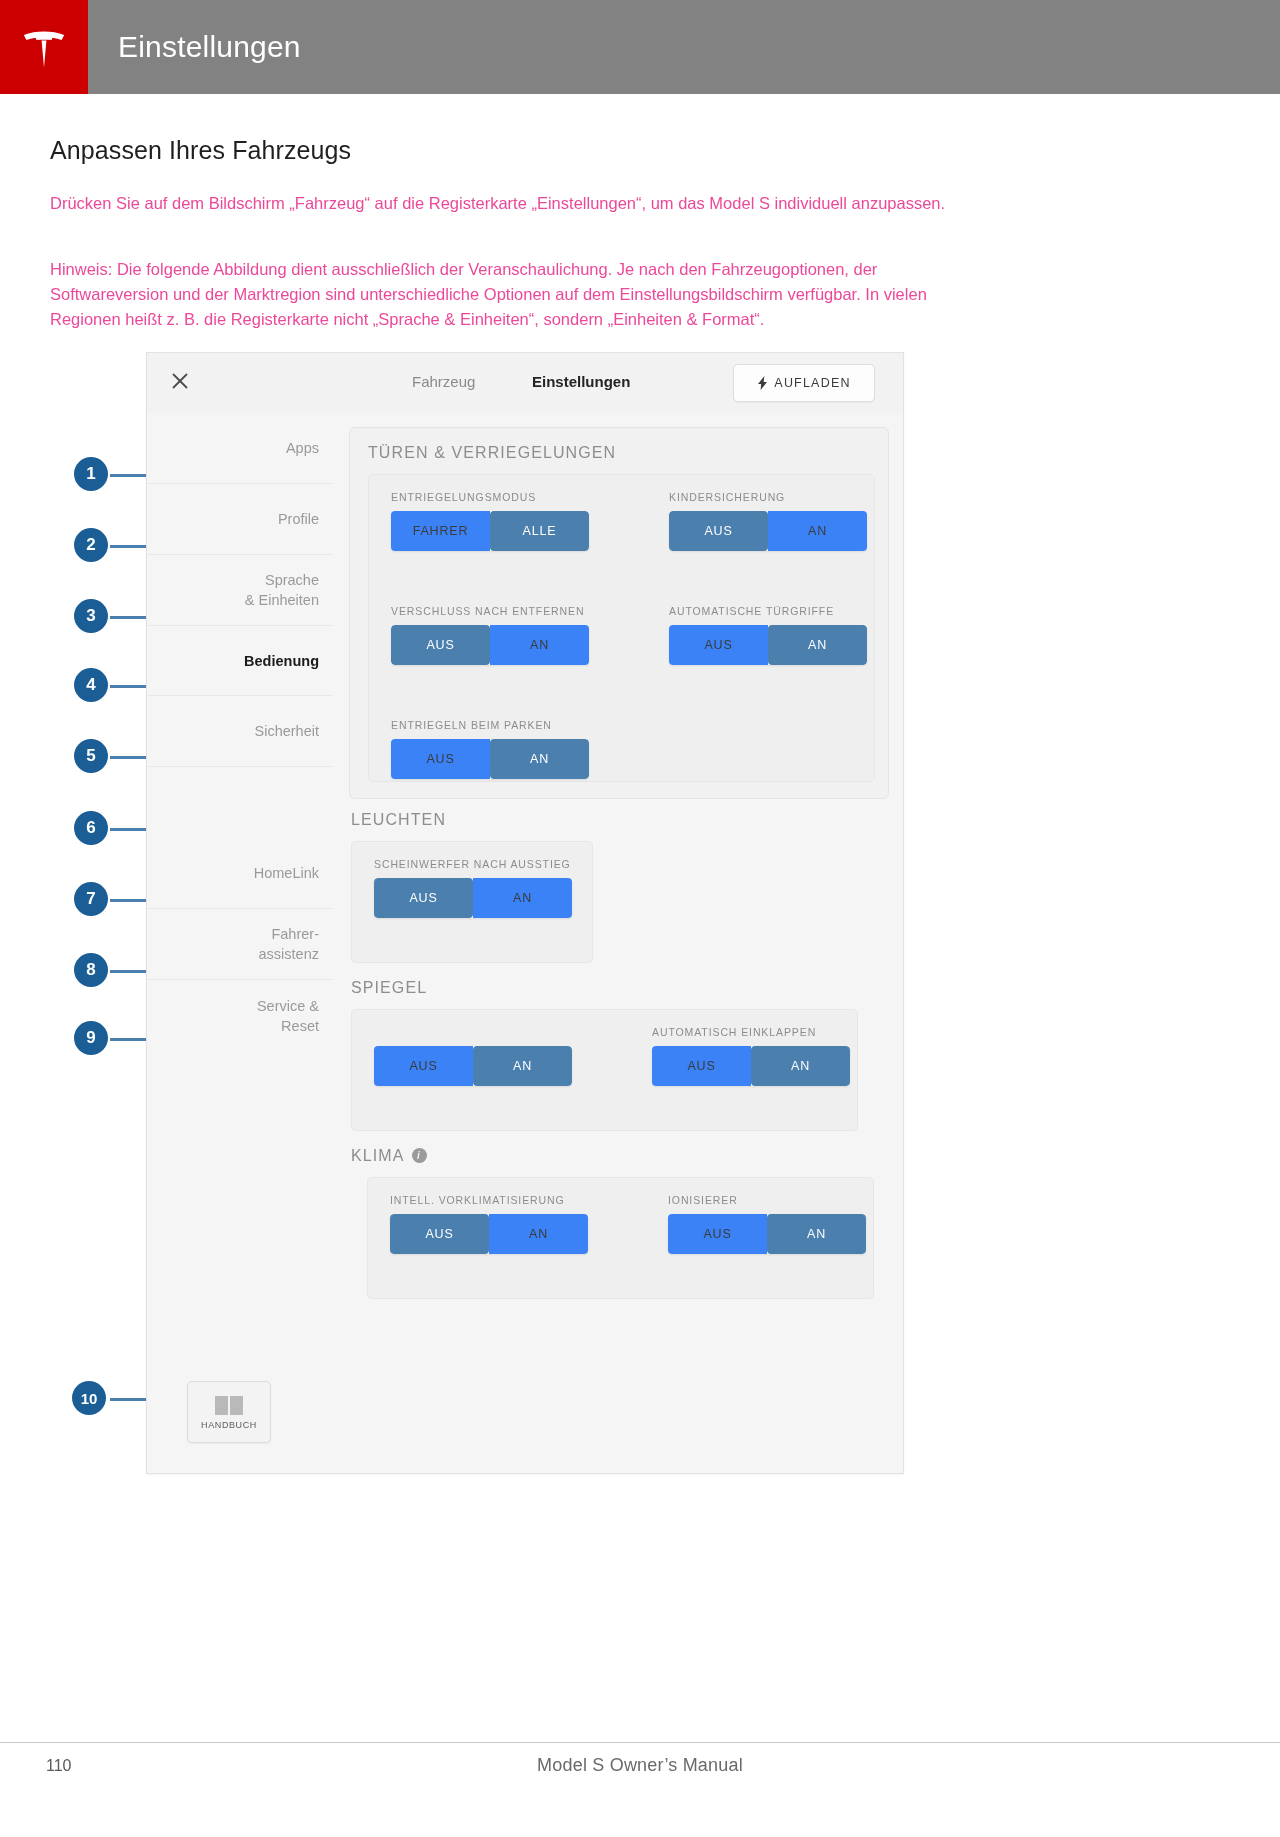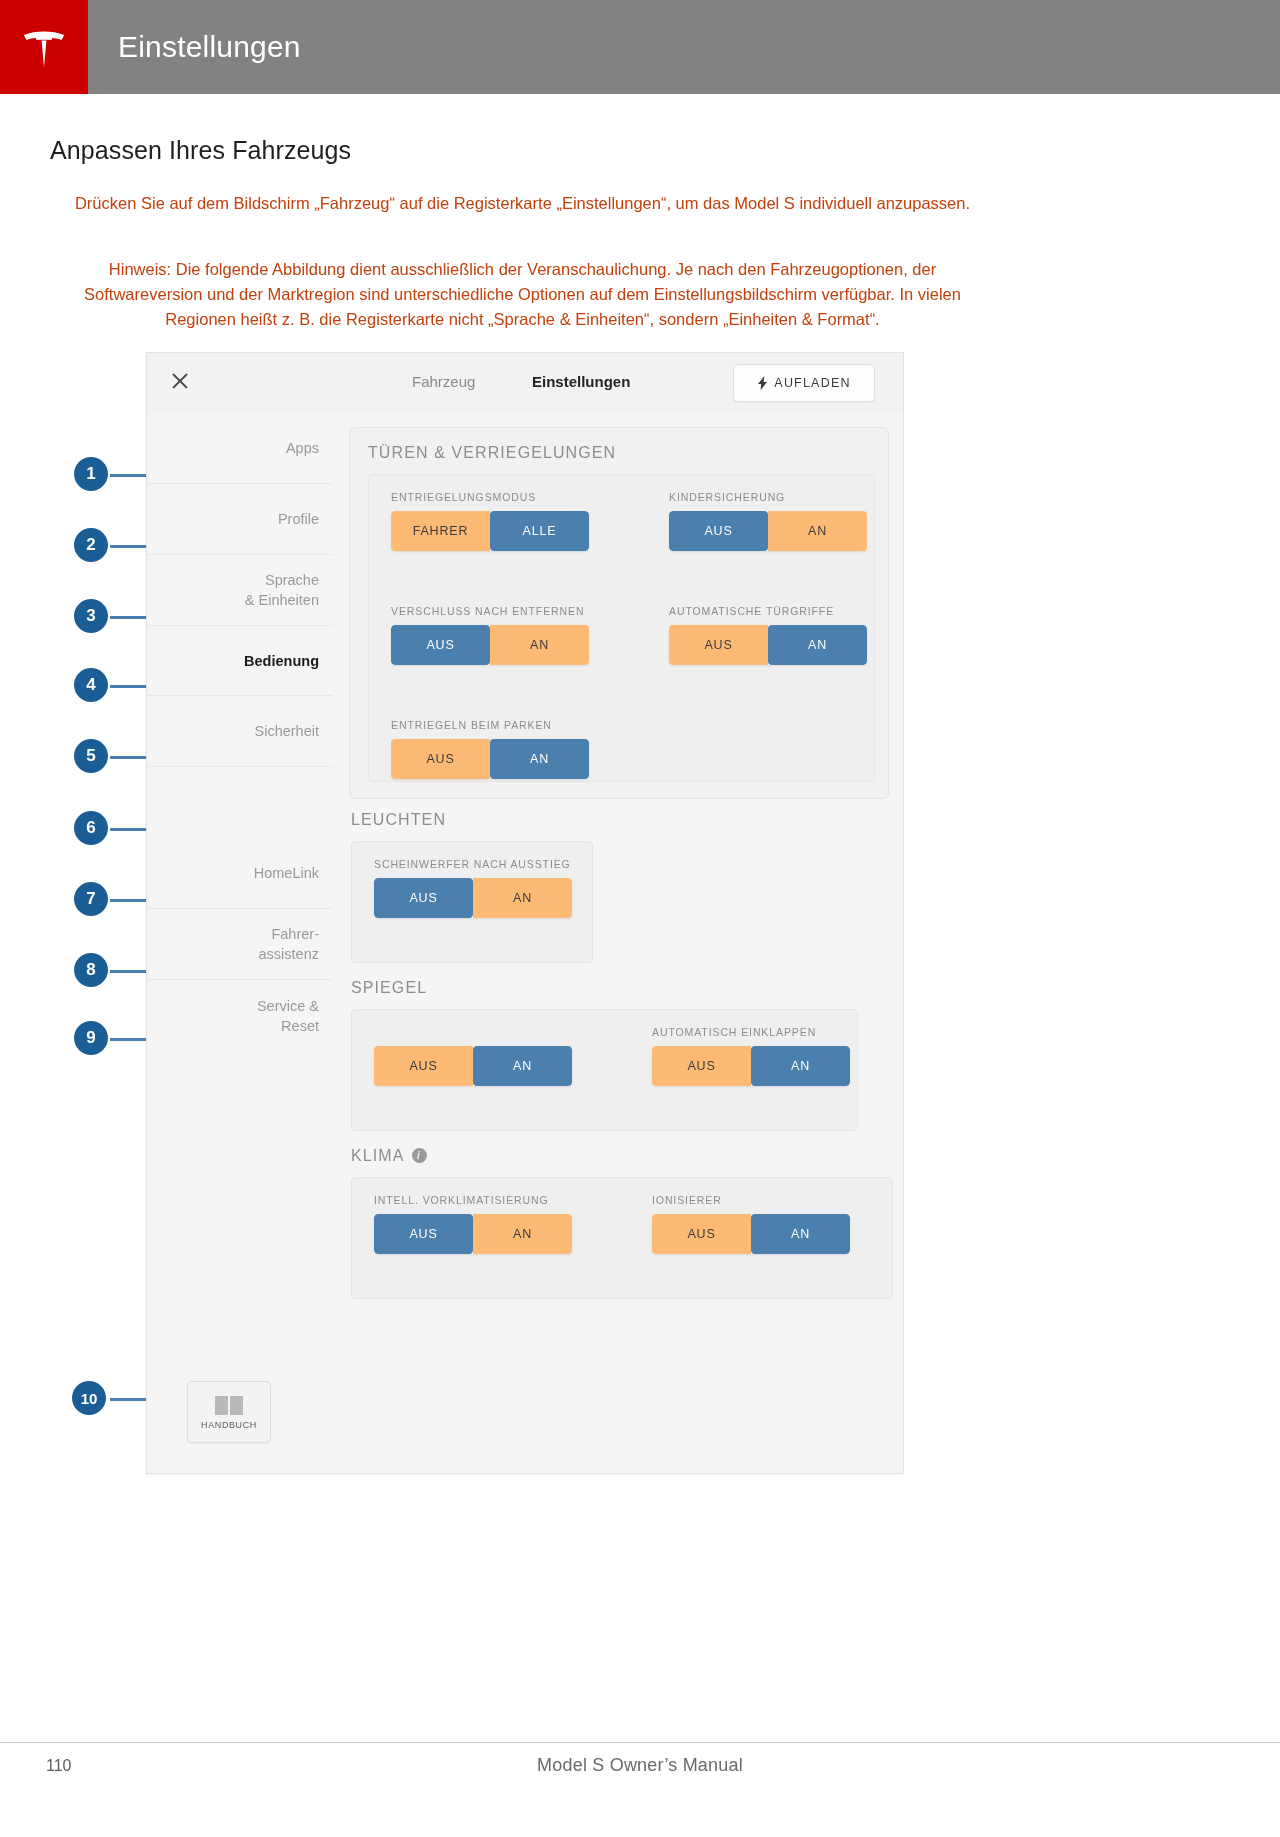--- a/index.html
+++ b/index.html
@@ -29,21 +29,21 @@
   }
 
   
   .content{position:absolute;left:0;top:94px;width:1280px;}
   .h1{
     position:absolute;left:50px;top:42px;
     font-size:25px;font-weight:400;color:#1f1f1f;letter-spacing:.1px;
   }
   .para{
     position:absolute;left:50px;width:945px;
-    font-size:16.5px;line-height:25px;color:#c2410c;text-align:center;
+    font-size:16.5px;line-height:25px;color:#ec4899;
   }
   .p1{top:97px;}
   .p2{top:163px;}
 
   
   .figure{
     position:absolute;left:50px;top:258px;width:1000px;height:1125px;
   }
 
   
@@ -119,21 +119,21 @@
   .seg{
     position:absolute;height:40px;
     display:flex;border-radius:4px;overflow:hidden;
     box-shadow:0 1px 2px rgba(0,0,0,.09);
     background:#ffffff;
   }
   .seg .opt{
     width:99px;height:40px;
     display:flex;align-items:center;justify-content:center;
     font-size:12.5px;letter-spacing:.8px;
-    background:#fdba74;color:#3b3b3b;
+    background:#3b82f6;color:#3b3b3b;
   }
   .seg .opt.on{
     background:#4a7fae;color:#ffffff;border-radius:4px;
   }
   .info-dot{
     display:inline-flex;align-items:center;justify-content:center;
     width:15px;height:15px;border-radius:50%;
     background:#9a9a9a;color:#f1f1f1;
     font-size:10px;font-weight:bold;font-style:italic;
     vertical-align:2px;margin-left:7px;
@@ -341,21 +341,21 @@
               <div class="opt">AUS</div>
               <div class="opt on">AN</div>
             </div>
           </div>
         </div>
 
         <div class="panel" style="top:734px;height:160px;border:none;background:transparent;">
           <div class="sect-title" style="top:0px;left:2px;">
             <span>KLIMA</span><span class="info-dot">i</span>
           </div>
-          <div class="card" style="top:30px;left:2px;height:120px;padding-left:35px;">
+          <div class="card" style="top:30px;left:18px;height:120px;">
             <div class="ctrl-label" style="left:22px;top:16px;">INTELL. VORKLIMATISIERUNG</div>
             <div class="seg" style="left:22px;top:36px;">
               <div class="opt on">AUS</div>
               <div class="opt">AN</div>
             </div>
 
             <div class="ctrl-label" style="left:300px;top:16px;">IONISIERER</div>
             <div class="seg" style="left:300px;top:36px;">
               <div class="opt">AUS</div>
               <div class="opt on">AN</div>

